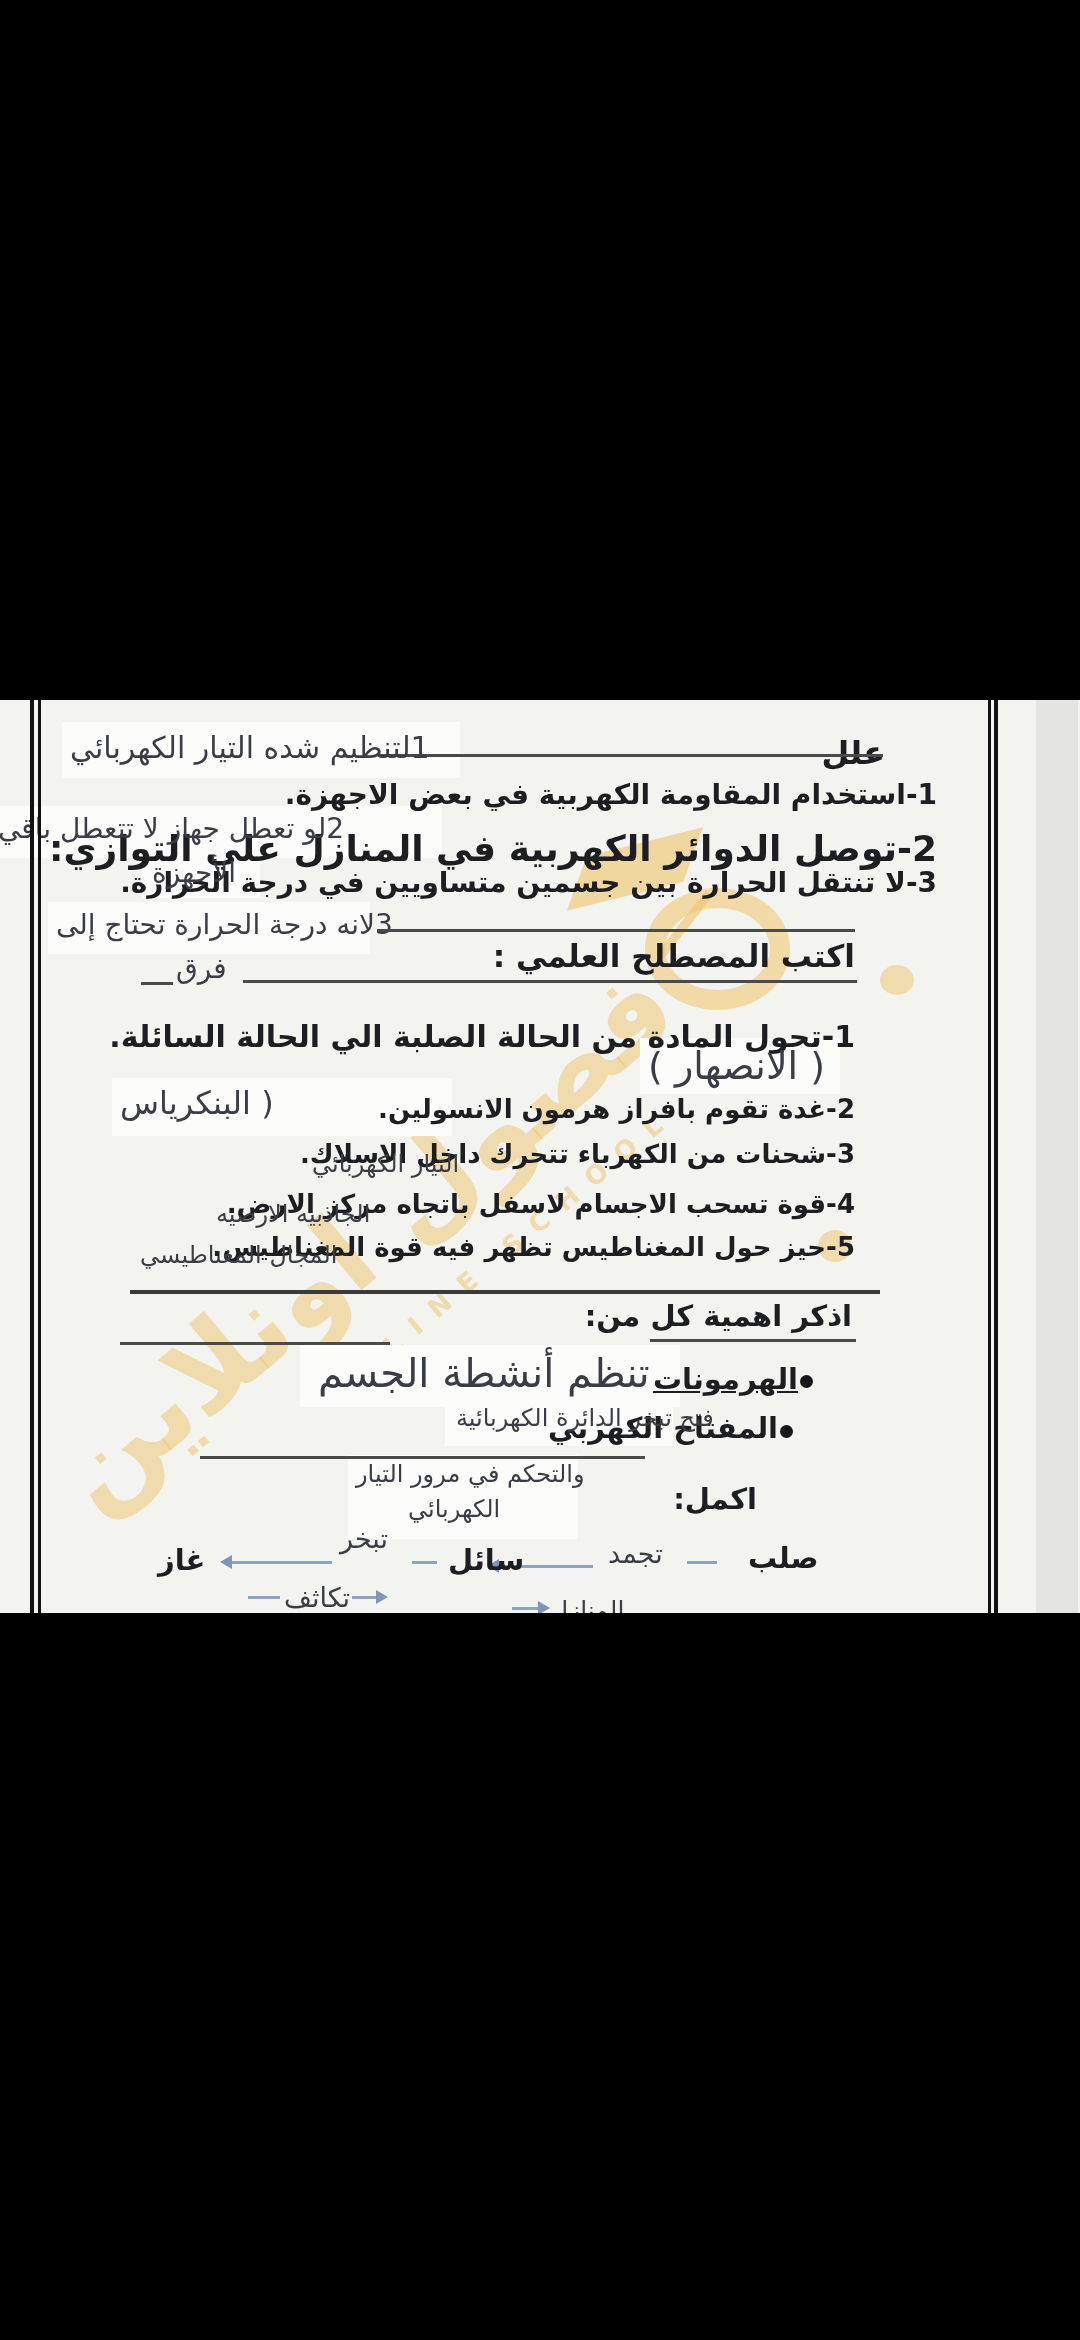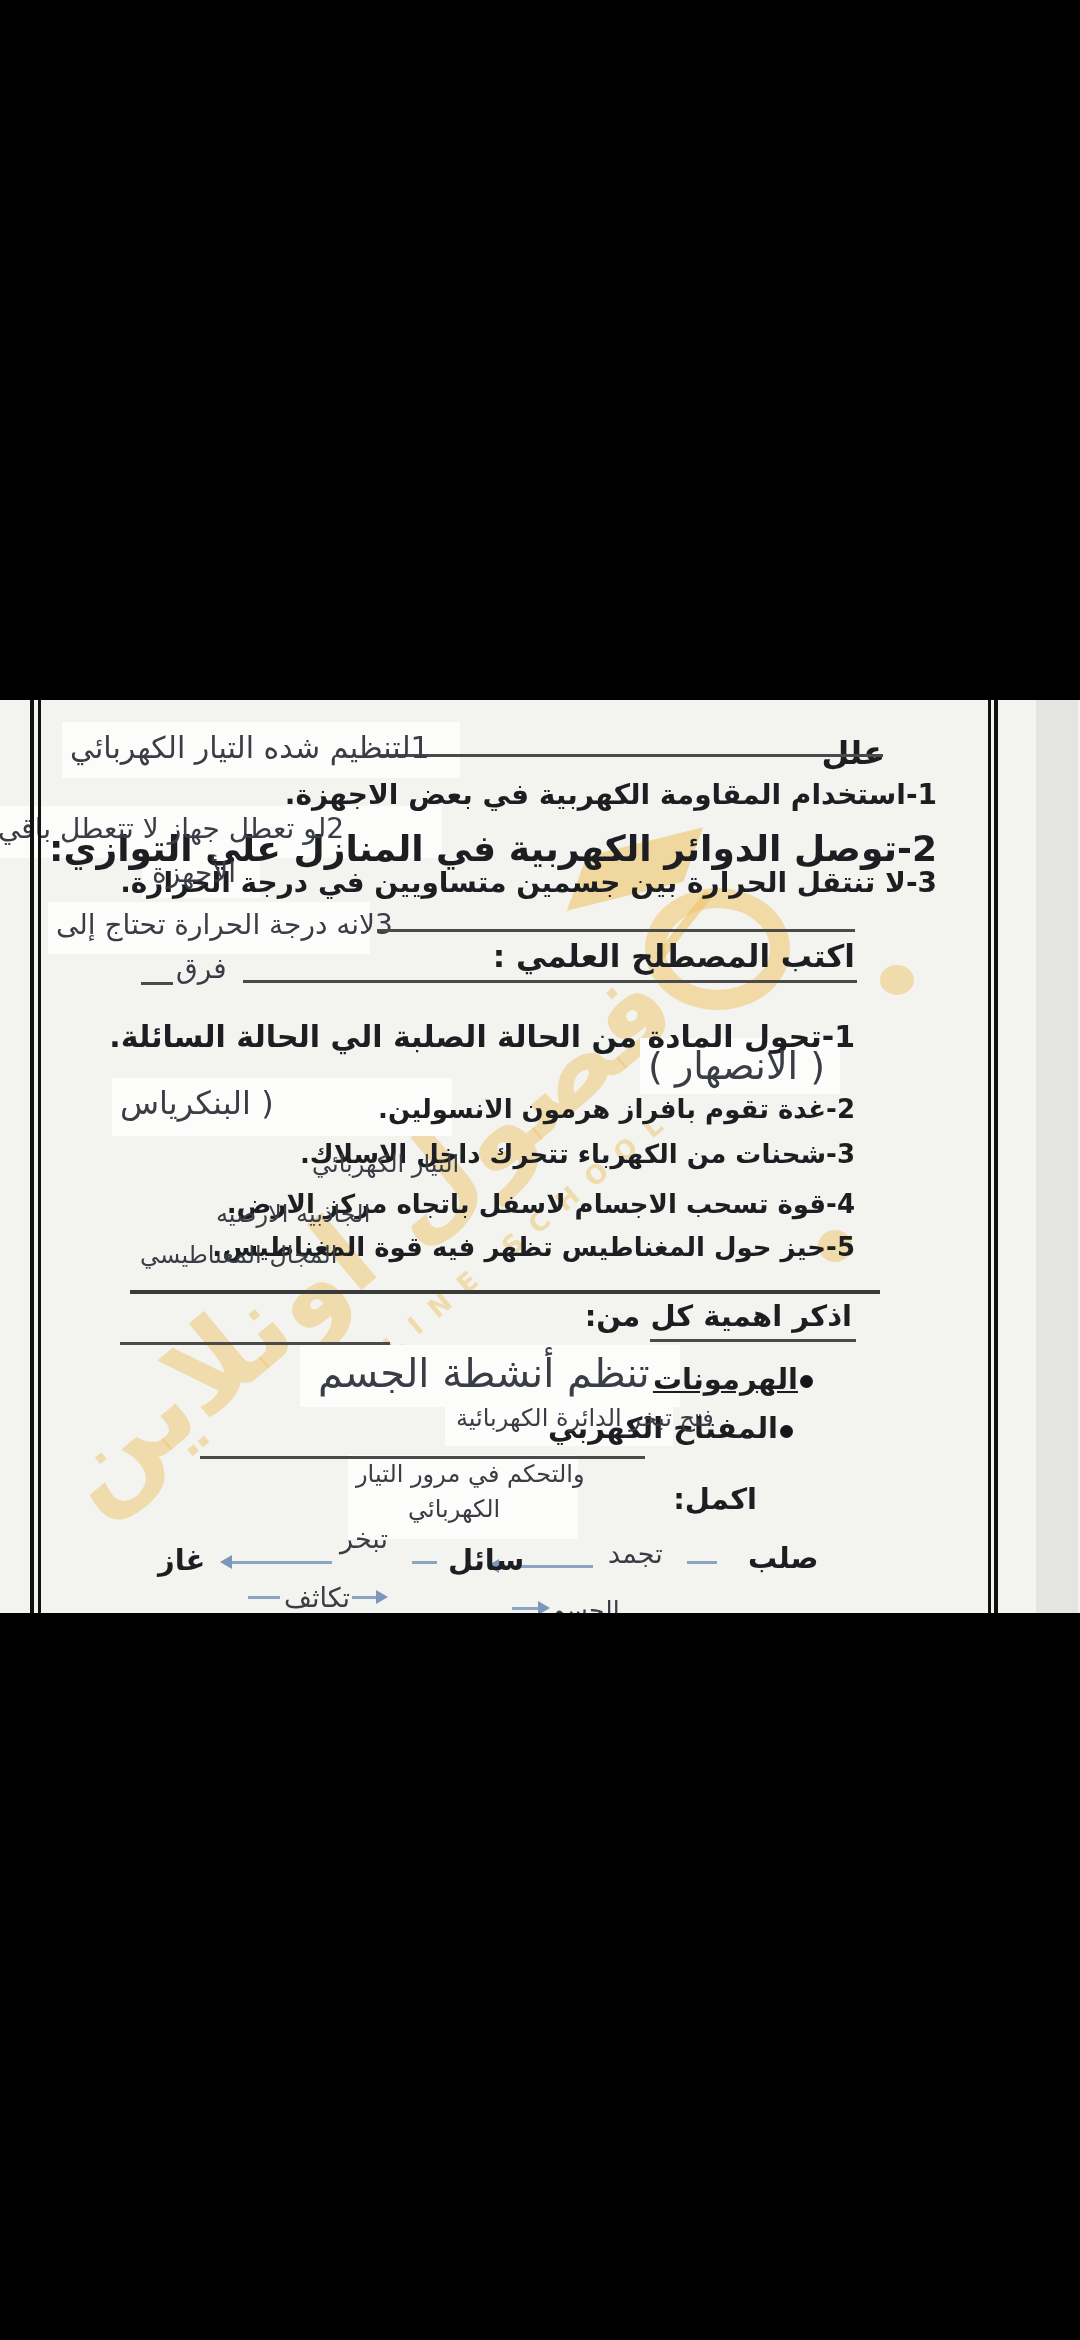--- a/index.html
+++ b/index.html
@@ -129,20 +129,20 @@
   <div class="t printed" style="left:448px;top:843px;font-size:29px;">سائل</div>
   <div class="dash" style="left:412px;top:861px;width:25px;"></div>
   <div class="t hw" style="left:340px;top:823px;font-size:27px;">تبخر</div>
   <div class="arr head-left" style="left:232px;top:861px;width:100px;"></div>
   <div class="t printed" style="left:158px;top:843px;font-size:29px;">غاز</div>
 
   <div class="dash" style="left:248px;top:896px;width:32px;"></div>
   <div class="t hw" style="left:284px;top:882px;font-size:27px;">تكاثف</div>
   <div class="arr head-right" style="left:352px;top:896px;width:24px;"></div>
   <div class="arr head-right" style="left:512px;top:907px;width:26px;"></div>
-  <div class="t hw" style="left:550px;top:896px;font-size:25px;">الجسم</div>
+  <div class="t hw" style="left:550px;top:896px;font-size:25px;">المنازل</div>
 
   <div class="vline" style="left:30px;width:4px;"></div>
   <div class="vline" style="left:38px;width:3px;"></div>
   <div class="vline" style="left:988px;width:3px;"></div>
   <div class="vline" style="left:994px;width:4px;"></div>
 
 </div>
 
 </body></html>

